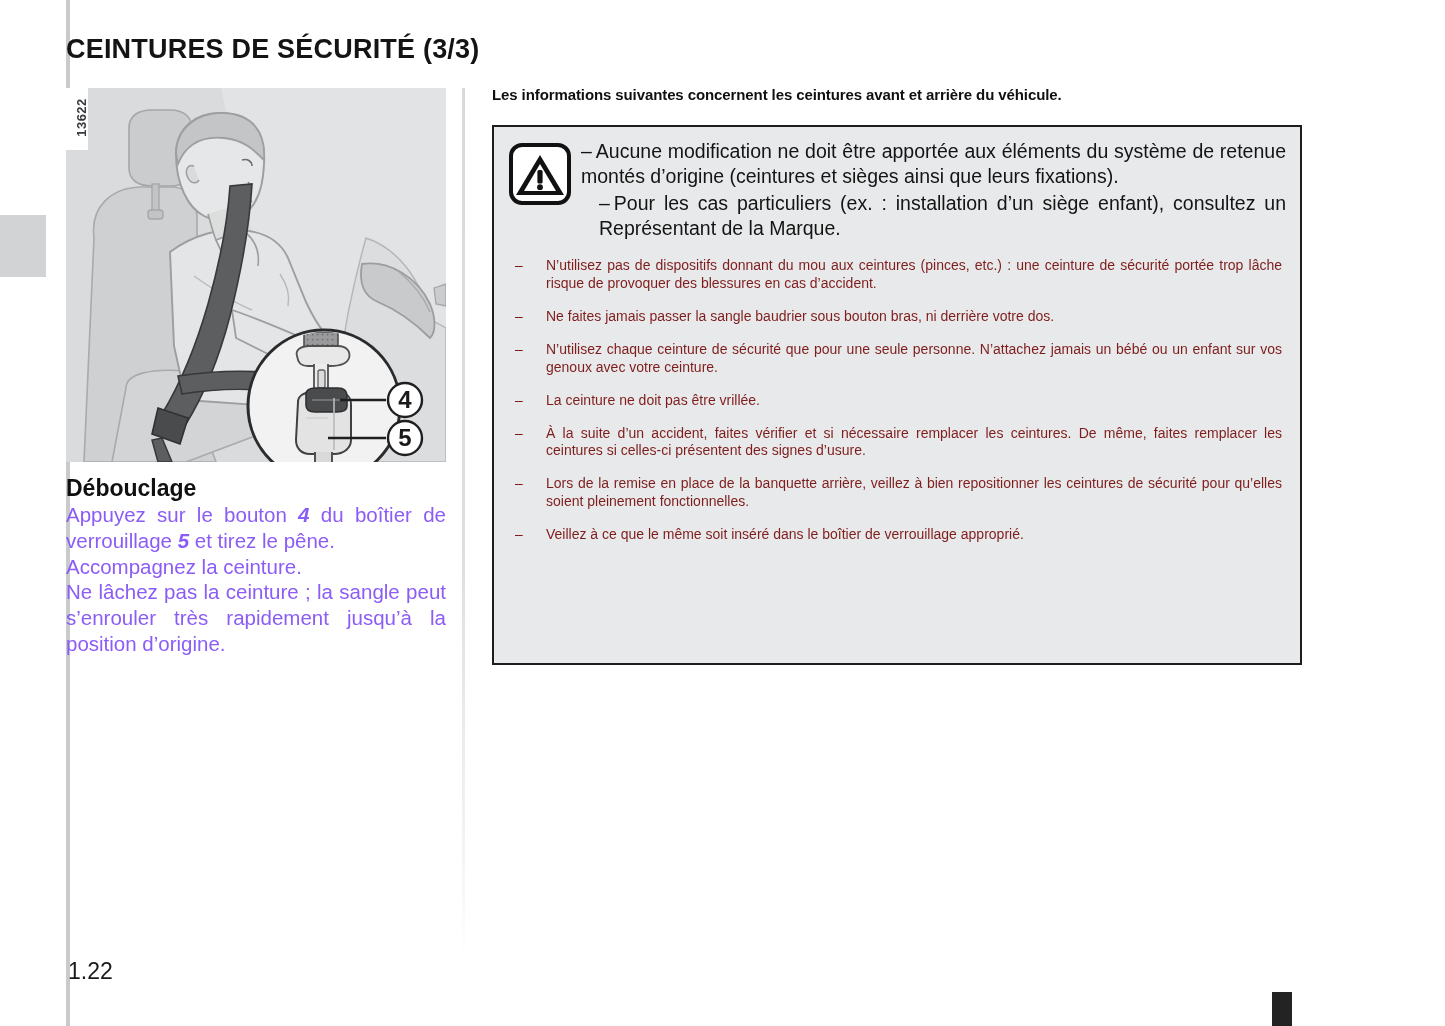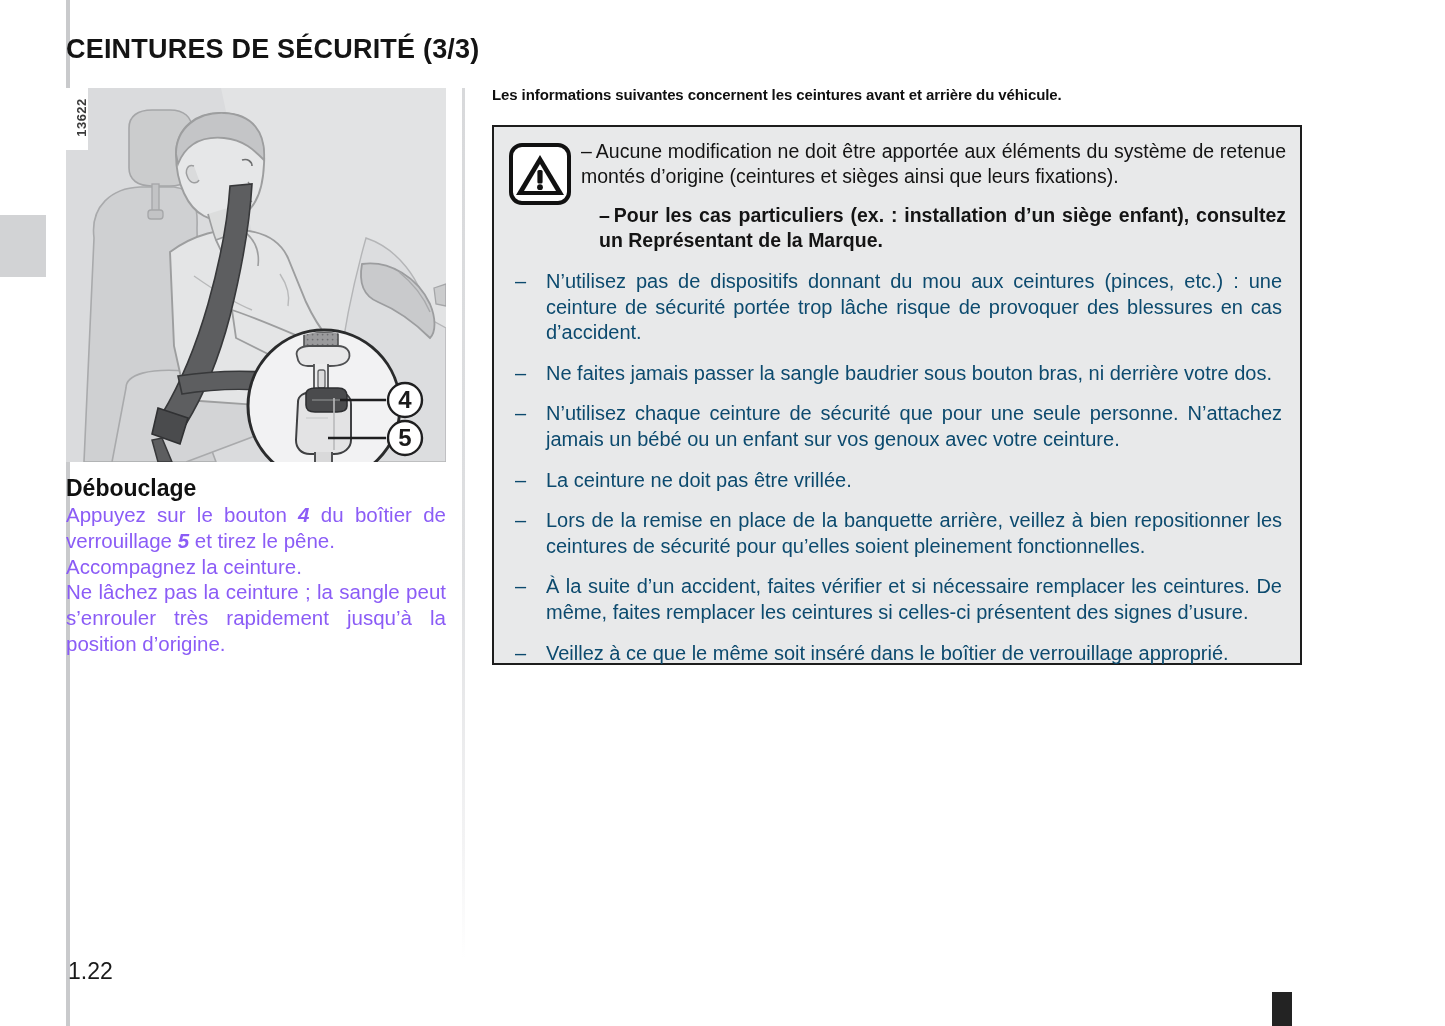--- a/index.html
+++ b/index.html
@@ -153,35 +153,35 @@
     flex: 1 1 auto;
     font-size: 19.5px;
     line-height: 1.28;
     color: #141414;
   }
   .warn-para {
     text-align: justify;
     text-align-last: left;
     text-indent: 0;
   }
-  .warn-para.second { margin-top: 14px; padding-left: 18px; font-weight: bold; }
+  .warn-para.second { margin-top: 2px; padding-left: 18px; }
   .warn-para .dash { margin-right: 4px; }
 
   ul.bullets {
     list-style: none;
     margin: 16px 0 0 0;
     padding: 0 4px 0 6px;
   }
   ul.bullets li {
     position: relative;
     padding-left: 36px;
     margin-bottom: 15px;
-    font-size: 20px;
+    font-size: 14px;
     line-height: 1.28;
-    color: #0c4a6e;
+    color: #7f1d1d;
     text-align: justify;
     text-align-last: left;
   }
   ul.bullets li::before {
     content: "\2013";
     position: absolute;
     left: 5px;
     top: 0;
   }
 
@@ -360,22 +360,22 @@
         <div class="warn-para"><span class="dash">–</span><span>Aucune modification ne doit être apportée aux éléments du système de retenue montés d’origine (ceintures et sièges ainsi que leurs fixations).</span></div>
         <div class="warn-para second"><span class="dash">–</span><span>Pour les cas particuliers (ex. : installation d’un siège enfant), consultez un Représentant de la Marque.</span></div>
       </div>
     </div>
 
     <ul class="bullets">
       <li>N’utilisez pas de dispositifs donnant du mou aux ceintures (pinces, etc.) : une ceinture de sécurité portée trop lâche risque de provoquer des blessures en cas d’accident.</li>
       <li>Ne faites jamais passer la sangle baudrier sous bouton bras, ni derrière votre dos.</li>
       <li>N’utilisez chaque ceinture de sécurité que pour une seule personne. N’attachez jamais un bébé ou un enfant sur vos genoux avec votre ceinture.</li>
       <li>La ceinture ne doit pas être vrillée.</li>
+      <li>À la suite d’un accident, faites vérifier et si nécessaire remplacer les ceintures. De même, faites remplacer les ceintures si celles-ci présentent des signes d’usure.</li>
       <li>Lors de la remise en place de la banquette arrière, veillez à bien repositionner les ceintures de sécurité pour qu’elles soient pleinement fonctionnelles.</li>
-      <li>À la suite d’un accident, faites vérifier et si nécessaire remplacer les ceintures. De même, faites remplacer les ceintures si celles-ci présentent des signes d’usure.</li>
       <li>Veillez à ce que le même soit inséré dans le boîtier de verrouillage approprié.</li>
     </ul>
 
   </div>
 </div>
 
 <div class="page-num">1.22</div>
 <div class="corner-mark"></div>
 
 </body></html>

